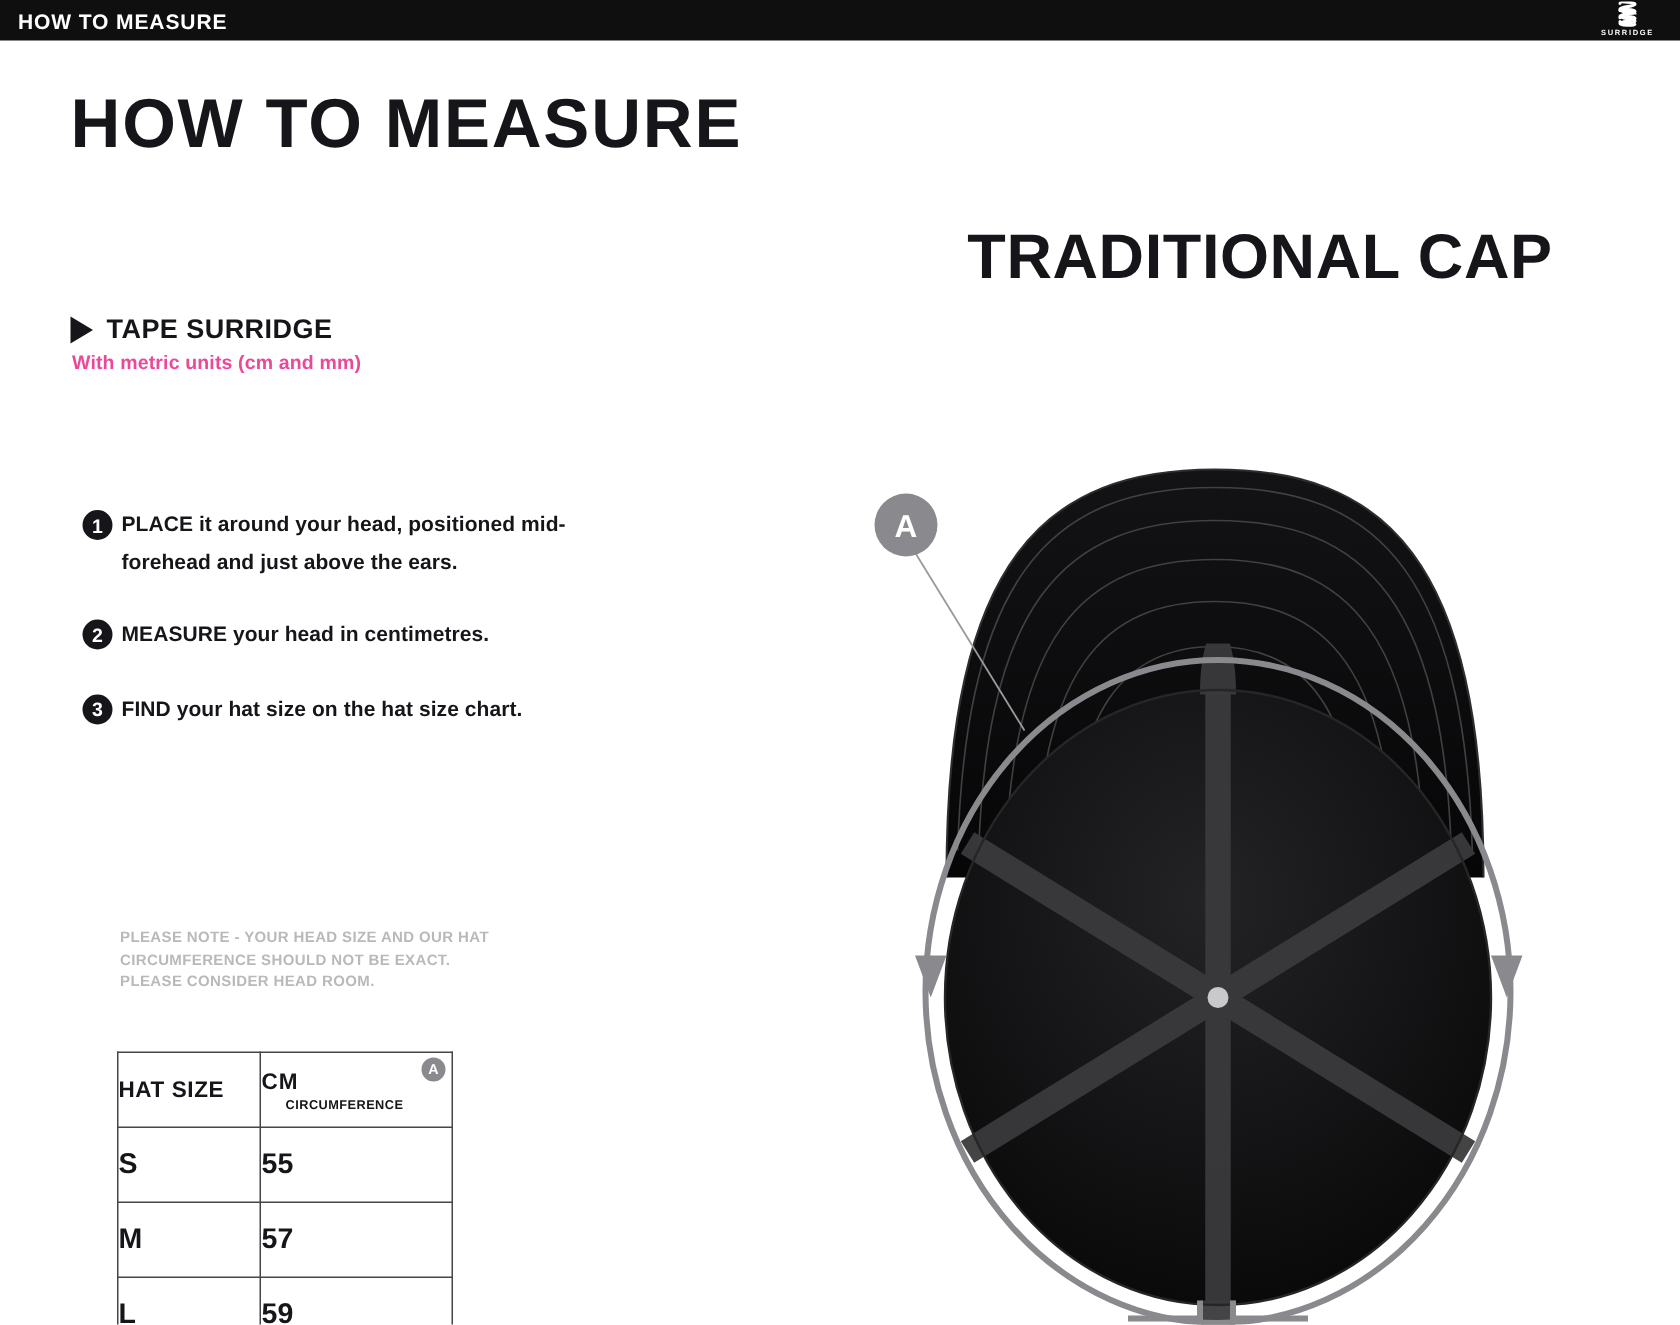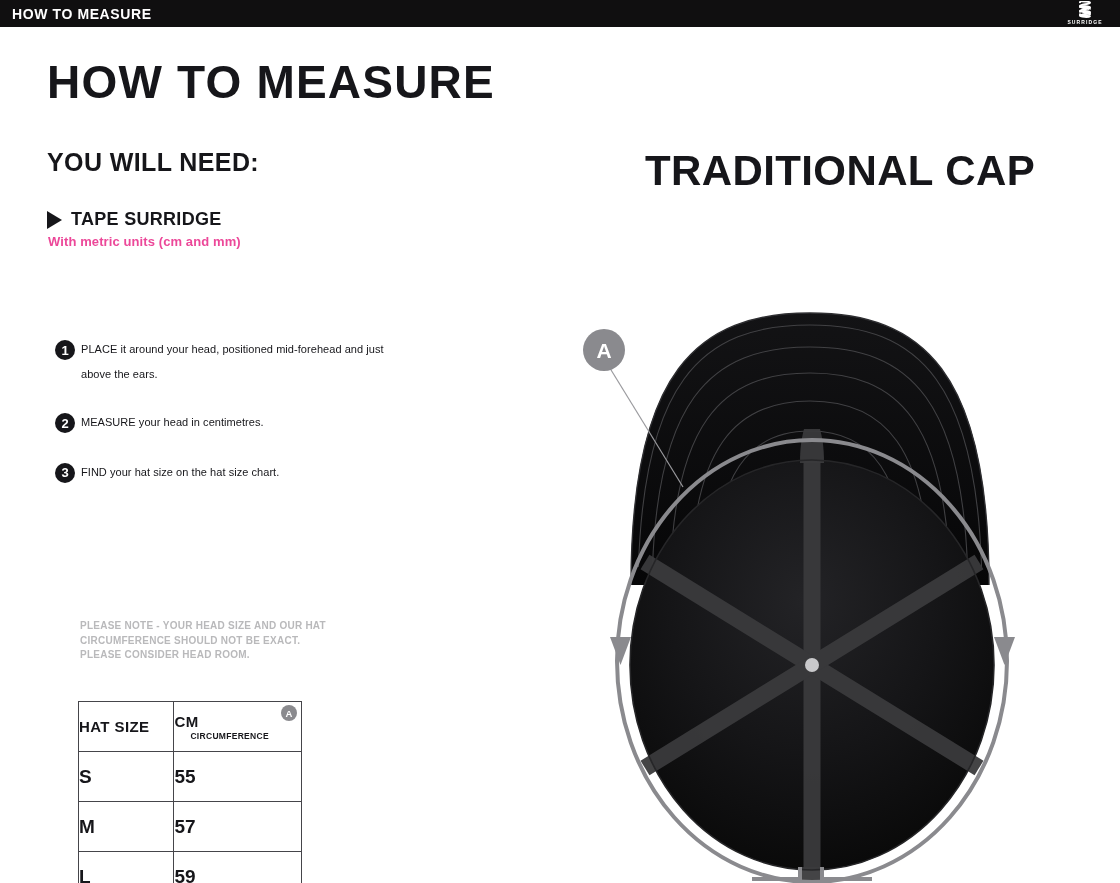--- a/index.html
+++ b/index.html
@@ -82,21 +82,21 @@
   .step { position: relative; display: flex; gap: 6px; margin-bottom: 24px; }
   .num {
     flex: 0 0 auto;
     width: 20px; height: 20px; border-radius: 50%;
     background: #16161a; color: #fff;
     font-size: 13px; font-weight: bold;
     display: flex; align-items: center; justify-content: center;
     margin-top: 3px;
   }
   .step-text {
-    font-size: 11px; font-weight: normal; color: #16161a;
+    font-size: 14px; font-weight: bold; color: #16161a;
     line-height: 24.5px; letter-spacing: 0.05px;
     max-width: 320px;
   }
 
   .note {
     position: absolute; left: 80px; top: 592px;
     font-size: 10px; font-weight: bold;
     color: #b9b9bb;
     line-height: 14.5px;
     letter-spacing: 0.25px;
@@ -156,21 +156,20 @@
         <path d="M3 6.0 C3 5.0 13 5.0 13 6.6 C13 8.2 3 8.2 3 9.8 C3 11.4 13 11.4 13 13.0 C13 14.6 3 14.6 3 13.4" fill="none" stroke="#ffffff" stroke-width="2.1" stroke-linecap="round"></path>
         <path d="M3 10.8 C3 9.8 13 9.8 13 11.4 C13 13.0 3 13.0 3 14.6 C3 16.0 12 16.2 12.8 15.3" fill="none" stroke="#ffffff" stroke-width="2.1" stroke-linecap="round"></path>
       </svg>
       <div class="brand-name">SURRIDGE</div>
     </div>
   </div>
 
   <div class="left">
 
     <div class="h1">HOW TO MEASURE</div>
-    <div class="h2">YOU WILL NEED:</div>
 
     <div class="need-item">
       <span class="tri"></span>
       <span class="need-label">TAPE SURRIDGE</span>
     </div>
     <div class="need-sub">With metric units (cm and mm)</div>
 
     <div class="steps">
       <div class="step">
         <div class="num">1</div>

